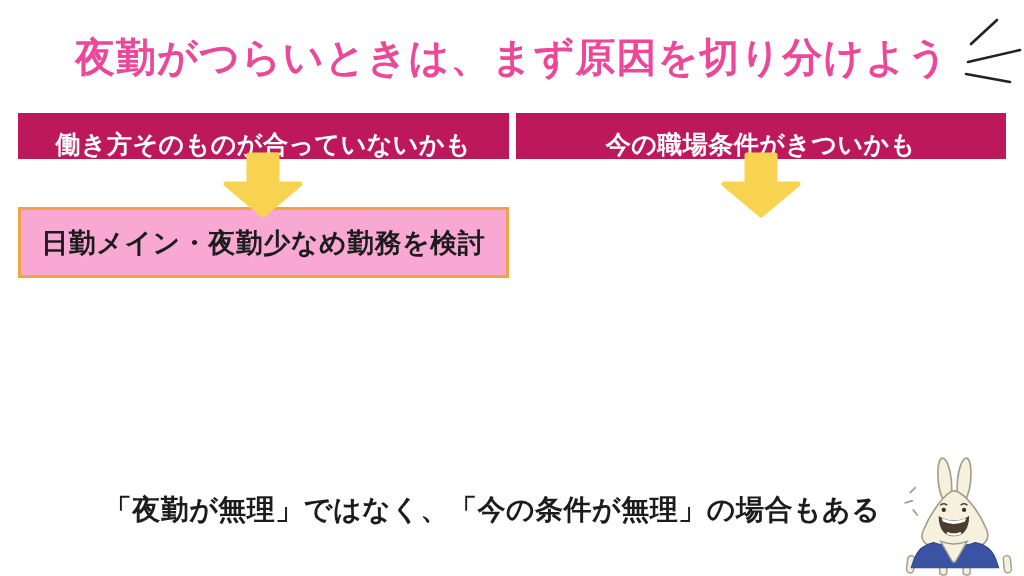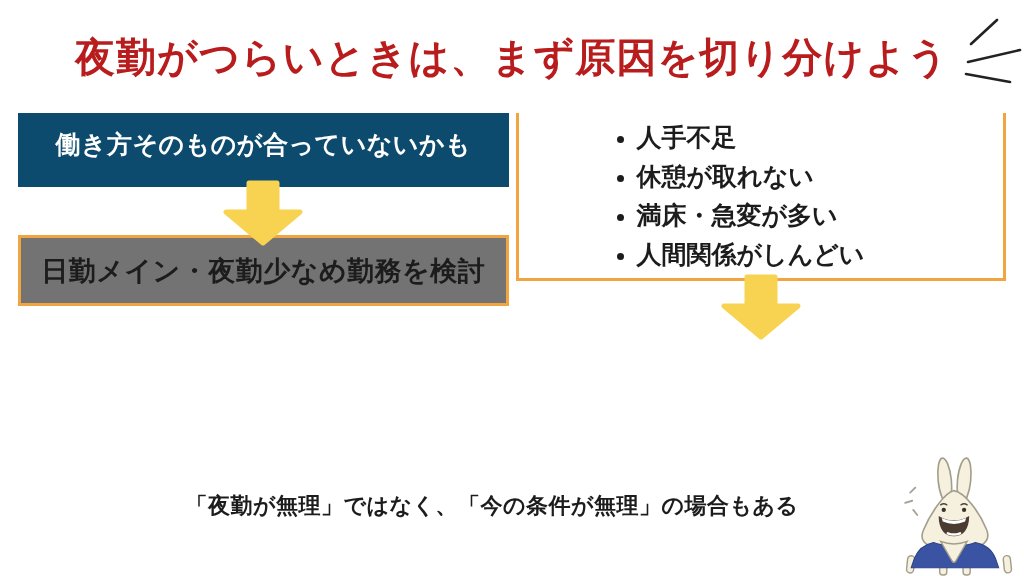--- a/index.html
+++ b/index.html
@@ -5,48 +5,48 @@
   * { margin:0; padding:0; box-sizing:border-box; }
   html,body { width:1024px; height:576px; }
   body {
     position:relative;
     background:#ffffff;
     font-family:"Liberation Sans","DejaVu Sans",sans-serif;
     color:#1c1c1c;
     overflow:hidden;
   }
   .title-row { position:absolute; top:30px; left:0; width:100%; text-align:center; }
-  .title { font-size:40px; font-weight:bold; letter-spacing:1px; color:#b91c1c; display:inline-block; }
+  .title { font-size:40px; font-weight:bold; letter-spacing:1px; color:#ec4899; display:inline-block; }
   .emphasis { position:absolute; left:940px; top:16px; width:84px; height:78px; }
 
   .columns { position:absolute; top:113px; left:18px; width:988px; display:flex; gap:7px; }
   .col { flex:1; display:flex; flex-direction:column; }
   .col-header {
-    background:#0c4a6e; color:#ffffff; font-weight:bold; font-size:25px;
-    text-align:center; height:74px; line-height:62px; letter-spacing:0.5px;
+    background:#be185d; color:#ffffff; font-weight:bold; font-size:25px;
+    text-align:center; height:46px; line-height:62px; letter-spacing:0.5px;
   }
   .col-body {
     border:3px solid #F1A540; border-top:none; background:#fff;
     height:168px; display:flex; align-items:center;
   }
   .bullets { list-style:disc; padding-left:118px; font-size:25px; font-weight:bold; line-height:39px; }
   .bullets li::marker { color:#1c1c1c; font-size:22px; }
   .arrow-row {
     height:62px; margin-top:-7px; margin-bottom:-7px; z-index:2;
     display:flex; justify-content:center; position:relative; pointer-events:none;
   }
   .arrow { width:80px; height:66px; }
   .conclusion {
-    border:3px solid #F1A540; background:#737373; height:71px;
+    border:3px solid #F1A540; background:#f9a8d4; height:71px;
     display:flex; align-items:center; justify-content:center;
     font-size:27px; font-weight:bold; letter-spacing:0.5px; white-space:nowrap;
   }
   .footer-note {
     position:absolute; top:491px; left:0; width:964px; text-align:center;
-    font-size:22px; font-weight:bold; letter-spacing:0.5px;padding-left:20px;
+    font-size:28px; font-weight:bold; letter-spacing:0.5px;padding-left:20px;
   }
   .rabbit { position:absolute; right:8px; bottom:0; width:114px; height:120px; }
 </style>
 </head>
 <body>
 
 <div class="page">
 
   <header class="title-row">
     <h1 class="title">夜勤がつらいときは、まず原因を切り分けよう</h1>
@@ -65,29 +65,21 @@
       <div class="col-header">働き方そのものが合っていないかも</div>
       <div class="arrow-row">
         <svg class="arrow" viewBox="0 0 80 66">
           <polygon points="26,3 54,3 54,32 77,32 40,63 3,32 26,32" fill="#F8D351" stroke="#F8D351" stroke-width="5" stroke-linejoin="round"></polygon>
         </svg>
       </div>
       <div class="conclusion">日勤メイン・夜勤少なめ勤務を検討</div>
     </section>
 
     <section class="col">
-      <div class="col-body">
-        <ul class="bullets">
-
-        <li class="bullet-item">人手不足</li>
-            <li class="bullet-item">休憩が取れない</li>
-            <li class="bullet-item">満床・急変が多い</li>
-            <li class="bullet-item">人間関係がしんどい</li>
-          </ul>
-      </div>
+      <div class="col-header">今の職場条件がきついかも</div>
       <div class="arrow-row">
         <svg class="arrow" viewBox="0 0 80 66">
           <polygon points="26,3 54,3 54,32 77,32 40,63 3,32 26,32" fill="#F8D351" stroke="#F8D351" stroke-width="5" stroke-linejoin="round"></polygon>
         </svg>
       </div>
     </section>
 
   </div>
 
   <div class="footer-note">「夜勤が無理」ではなく、「今の条件が無理」の場合もある</div>

